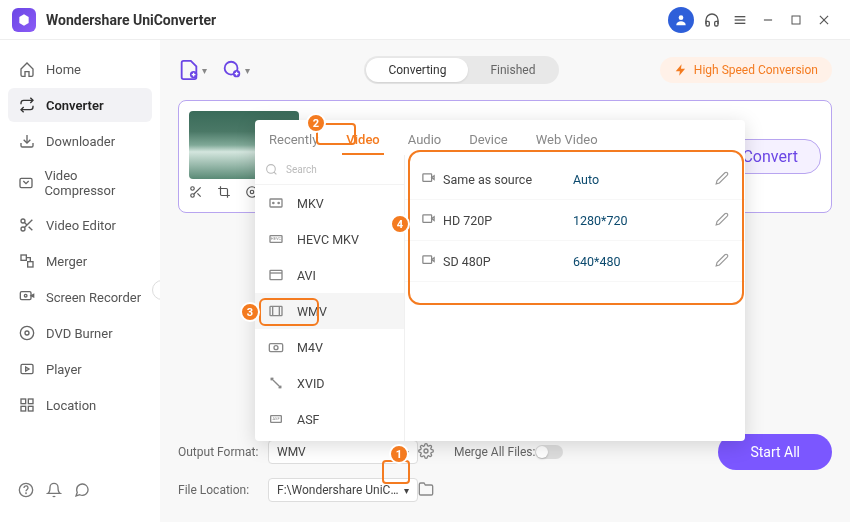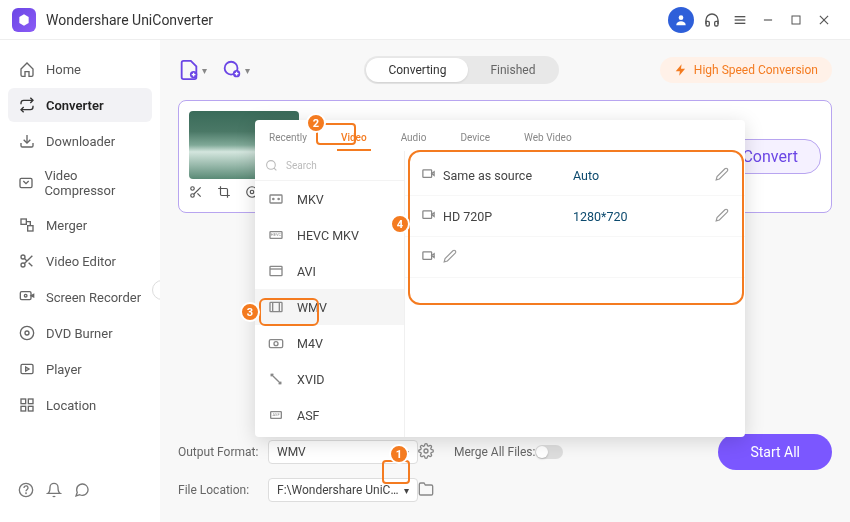--- a/index.html
+++ b/index.html
@@ -1,21 +1,21 @@
 <!DOCTYPE html>
 <html><head>
 <meta charset="utf-8">
 <style>
 * { margin: 0; padding: 0; box-sizing: border-box; font-family: -apple-system, BlinkMacSystemFont, "Segoe UI", Roboto, Arial, sans-serif; }
 body { width: 850px; height: 522px; background: #fff; overflow: hidden; position: relative; }
 
 .titlebar { height: 40px; display: flex; align-items: center; padding: 0 12px; border-bottom: 1px solid #eee; }
 .titlebar .logo { width: 24px; height: 24px; border-radius: 6px; background: linear-gradient(135deg, #6B46E5, #8B5CF6); margin-right: 10px; display: flex; align-items: center; justify-content: center; }
 .titlebar .logo svg { width: 14px; height: 14px; }
-.titlebar .title { font-size: 14px; color: #333; font-weight: 400; }
+.titlebar .title { font-size: 14px; color: #333; font-weight: 700; }
 .titlebar .spacer { flex: 1; }
 .titlebar .ctl { width: 28px; height: 28px; display: flex; align-items: center; justify-content: center; color: #555; cursor: pointer; border-radius: 4px; }
 .titlebar .avatar { width: 26px; height: 26px; border-radius: 50%; background: #2E5FD9; display: flex; align-items: center; justify-content: center; color: #fff; margin-right: 4px; }
 
 .main { display: flex; height: calc(100% - 40px); }
 .sidebar { width: 160px; padding: 12px 8px; display: flex; flex-direction: column; }
 .side-item { display: flex; align-items: center; padding: 8px 10px; border-radius: 6px; cursor: pointer; font-size: 13px; color: #555; margin-bottom: 2px; }
 .side-item.active { background: #f2f2f5; color: #222; font-weight: 600; }
 .side-item .icon { width: 18px; height: 18px; margin-right: 10px; display: flex; align-items: center; justify-content: center; color: #666; }
 .side-item.active .icon { color: #333; }
@@ -42,21 +42,21 @@
 .convert-btn { margin-left: auto; padding: 7px 22px; border: 1px solid #B8A5F0; border-radius: 16px; color: #6B46E5; font-size: 16px; background: #F5F1FF; cursor: pointer; }
 
 .footer { margin-top: auto; padding-top: 10px; }
 .footer-row { display: flex; align-items: center; font-size: 12px; color: #666; margin-bottom: 8px; gap: 0; }
 .footer-row .label { width: 90px; }
 .dropdown { border: 1px solid #ddd; background: #fff; border-radius: 4px; padding: 4px 8px; display: flex; align-items: center; justify-content: space-between; cursor: pointer; font-size: 12px; color: #444; }
 .start-all { background: #7B57FF; color: #fff; padding: 10px 32px; border-radius: 20px; font-size: 14px; cursor: pointer; }
 
 
 .popup { position: absolute; left: 255px; top: 120px; width: 490px; background: #fff; border-radius: 4px; box-shadow: 0 4px 20px rgba(0,0,0,.15); display: flex; flex-direction: column; z-index: 10; }
-.popup-tabs { display: flex; padding: 6px 10px 0 10px; gap: 26px; color: #888; font-size: 10px; }
+.popup-tabs { display: flex; padding: 6px 10px 0 10px; gap: 20px; color: #888; font-size: 13px; }
 .popup-tab { padding: 6px 4px; cursor: pointer; border-bottom: 2px solid transparent; }
 .popup-tab.active { color: #F47B20; border-bottom-color: #F47B20; font-weight: 500; }
 .popup-body { display: flex; flex: 1; }
 .popup-left { width: 150px; border-right: 1px solid #f0f0f0; padding-bottom: 4px; }
 .search-row { display: flex; align-items: center; padding: 8px 10px; color: #bbb; font-size: 10px; border-bottom: 1px solid #f3f3f3; gap: 8px; }
 .fmt-item { display: flex; align-items: flex-end; padding: 10px 12px; gap: 12px; font-size: 12.5px; color: #444; cursor: pointer; }
 .fmt-item.selected { background: #f5f5f5; }
 .fmt-item .icon { width: 18px; color: #888; display: flex; align-items: center; justify-content: center; }
 .popup-right { flex: 1; padding-top: 4px; }
 .res-item { display: flex; align-items: center; padding: 11px 16px; font-size: 12.5px; color: #444; cursor: pointer; border-bottom: 1px solid #f7f7f7; }
@@ -156,38 +156,38 @@
           <svg width="16" height="16" viewBox="0 0 24 24" fill="none" stroke="currentColor" stroke-width="2">
             <rect x="3" y="5" width="18" height="14" rx="2"></rect>
             <polyline points="8 9 12 13 16 9"></polyline>
           </svg>
         </span>
         <span>Video Compressor</span>
       </div>
     <div class="side-item">
         <span class="icon">
           <svg width="16" height="16" viewBox="0 0 24 24" fill="none" stroke="currentColor" stroke-width="2">
-            <rect x="3" y="3" width="8" height="8"></rect>
-            <rect x="13" y="13" width="8" height="8"></rect>
-            <path d="M11 7h6v6"></path>
-          </svg>
-        </span>
-        <span>Merger</span>
-      </div>
-    <div class="side-item">
-        <span class="icon">
-          <svg width="16" height="16" viewBox="0 0 24 24" fill="none" stroke="currentColor" stroke-width="2">
             <circle cx="6" cy="6" r="3"></circle>
             <circle cx="6" cy="18" r="3"></circle>
             <line x1="20" y1="4" x2="8.12" y2="15.88"></line>
             <line x1="14.47" y1="14.48" x2="20" y2="20"></line>
             <line x1="8.12" y1="8.12" x2="12" y2="12"></line>
           </svg>
         </span>
         <span>Video Editor</span>
+      </div>
+    <div class="side-item">
+        <span class="icon">
+          <svg width="16" height="16" viewBox="0 0 24 24" fill="none" stroke="currentColor" stroke-width="2">
+            <rect x="3" y="3" width="8" height="8"></rect>
+            <rect x="13" y="13" width="8" height="8"></rect>
+            <path d="M11 7h6v6"></path>
+          </svg>
+        </span>
+        <span>Merger</span>
       </div>
     <div class="side-item">
         <span class="icon">
           <svg width="16" height="16" viewBox="0 0 24 24" fill="none" stroke="currentColor" stroke-width="2">
             <rect x="2" y="4" width="16" height="12" rx="2"></rect>
             <circle cx="10" cy="10" r="2"></circle>
             <path d="M22 8l-4 2 4 2z"></path>
           </svg>
         </span>
         <span>Screen Recorder</span>
@@ -435,20 +435,22 @@
           <span class="val">1280*720</span>
           <span class="edit"><svg width="14" height="14" viewBox="0 0 24 24" fill="none" stroke="currentColor" stroke-width="2">
               <path d="M17 3a2.828 2.828 0 114 4L7.5 20.5 2 22l1.5-5.5L17 3z"></path>
             </svg></span>
         </div>
       <div class="res-item">
           <span class="icon"><svg width="15" height="15" viewBox="0 0 24 24" fill="none" stroke="currentColor" stroke-width="2">
               <rect x="3" y="6" width="14" height="12" rx="1"></rect>
               <polygon points="21 9 17 12 21 15"></polygon>
             </svg></span>
+          <span class="name">SD 480P</span>
+          <span class="val">640*480</span>
           <span class="edit"><svg width="14" height="14" viewBox="0 0 24 24" fill="none" stroke="currentColor" stroke-width="2">
               <path d="M17 3a2.828 2.828 0 114 4L7.5 20.5 2 22l1.5-5.5L17 3z"></path>
             </svg></span>
         </div>
     </div>
   </div>
 </div>
 
 <div class="hl-box" style="left:382px; top:460px; width:28px; height:24px; border-radius:4px;"></div>
 <div class="hl-num" style="left:389px; top:444px;">1</div>

